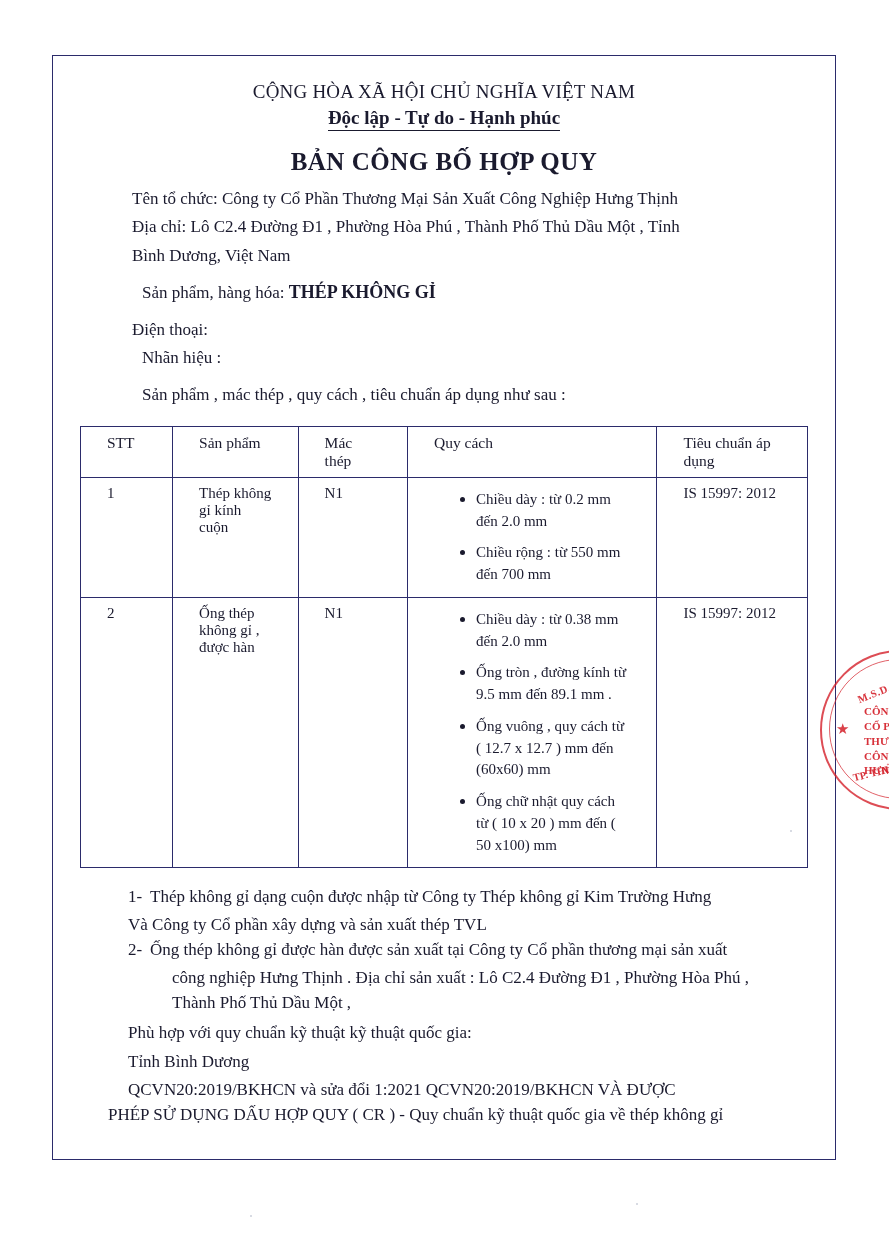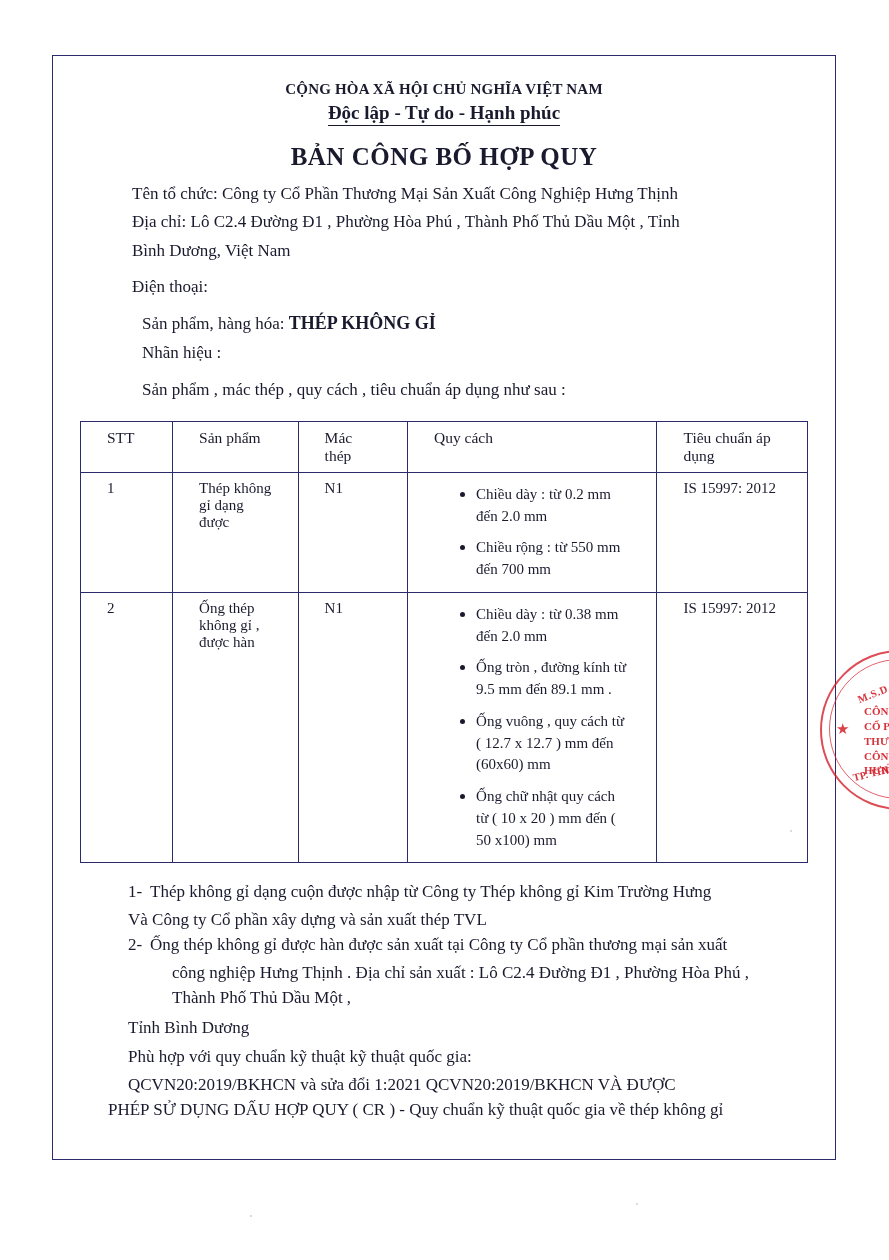--- a/index.html
+++ b/index.html
@@ -33,22 +33,22 @@
   .content {
     position: absolute;
     left: 52px;
     top: 55px;
     width: 784px;
     box-sizing: border-box;
     padding: 18px 28px 10px 28px;
   }
   .center { text-align: center; }
   .national-title {
-    font-size: 15px;
-    font-weight: bold;
+    font-size: 19px;
+    font-weight: normal;
     letter-spacing: 0.2px;
     margin-top: 8px;
   }
   .national-sub {
     font-size: 19px;
     font-weight: bold;
     margin-top: 4px;
     display: inline-block;
     border-bottom: 1.4px solid #1a1a2e;
     padding-bottom: 1px;
@@ -233,42 +233,42 @@
 
     <div class="center">
       <div class="national-title">CỘNG HÒA XÃ HỘI CHỦ NGHĨA VIỆT NAM</div>
       <div><span class="national-sub">Độc lập - Tự do - Hạnh phúc</span></div>
       <div class="main-title">BẢN CÔNG BỐ HỢP QUY</div>
     </div>
 
     <div class="body-line">Tên tổ chức: Công ty Cổ Phần Thương Mại Sản Xuất Công Nghiệp Hưng Thịnh</div>
     <div class="body-line tight">Địa chỉ: Lô C2.4 Đường Đ1 , Phường Hòa Phú , Thành Phố Thủ Dầu Một , Tỉnh</div>
     <div class="body-line tight">Bình Dương, Việt Nam</div>
-    <div class="body-line">Điện thoại:</div>
-
     <div class="body-line indent">
       <span>Sản phẩm, hàng hóa: </span><span class="prodname">THÉP KHÔNG GỈ</span>
     </div>
+
+    <div class="body-line">Điện thoại:</div>
     <div class="body-line indent tight">Nhãn hiệu :</div>
     <div class="body-line indent">Sản phẩm , mác thép , quy cách , tiêu chuẩn áp dụng như sau :</div>
 
     <table class="spec">
       <thead>
         <tr>
           <th class="c-stt">STT</th>
           <th class="c-prod">Sản phẩm</th>
           <th class="c-mac">Mác thép</th>
           <th class="c-quy">Quy cách</th>
           <th class="c-tc">Tiêu chuẩn áp dụng</th>
         </tr>
       </thead>
       <tbody>
         <tr>
           <td class="c-stt center-cell">1</td>
-          <td class="c-prod justify-cell">Thép không gỉ dạng được</td>
+          <td class="c-prod justify-cell">Thép không gỉ kính cuộn</td>
           <td class="c-mac center-cell">N1</td>
           <td class="c-quy">
             <ul class="bullets">
               <li>Chiều dày : từ 0.2 mm đến 2.0 mm</li>
               <li>Chiều rộng : từ 550 mm đến 700 mm</li>
             </ul>
           </td>
           <td class="c-tc">IS 15997: 2012</td>
         </tr>
         <tr>
@@ -296,22 +296,22 @@
       <div class="note-cont">Và Công ty Cổ phần xây dựng và sản xuất thép TVL</div>
 
       <div class="note-item">
         <span class="note-num">2-</span>
         <span class="note-text">Ống thép không gỉ được hàn được sản xuất tại Công ty Cổ phần thương mại sản xuất</span>
       </div>
       <div class="note-cont deep">công nghiệp Hưng Thịnh . Địa chỉ sản xuất : Lô C2.4 Đường Đ1 , Phường Hòa Phú ,</div>
       <div class="note-cont deep">Thành Phố Thủ Dầu Một ,</div>
     </div>
 
+    <div class="tail-line">Phù hợp với quy chuẩn kỹ thuật kỹ thuật quốc gia:</div>
     <div class="tail-line">Tỉnh Bình Dương</div>
-    <div class="tail-line">Phù hợp với quy chuẩn kỹ thuật kỹ thuật quốc gia:</div>
     <div class="tail-just">QCVN20:2019/BKHCN và sửa đổi 1:2021  QCVN20:2019/BKHCN VÀ ĐƯỢC</div>
     <div class="tail-just2">PHÉP SỬ DỤNG DẤU HỢP QUY ( CR ) -  Quy chuẩn kỹ thuật quốc gia về thép không gỉ</div>
 
   </div>
 
   <div class="stamp">
     <div class="ring"></div>
     <div class="ring2"></div>
     <div class="star">★</div>
     <div class="arc-top">M.S.D.N:3702266</div>

